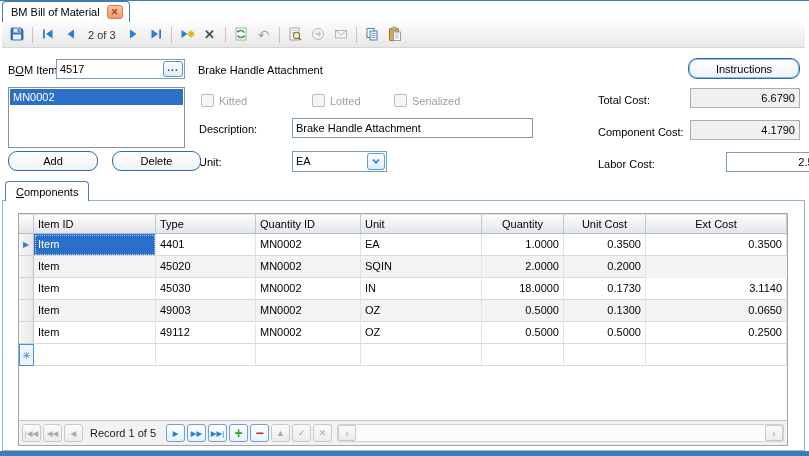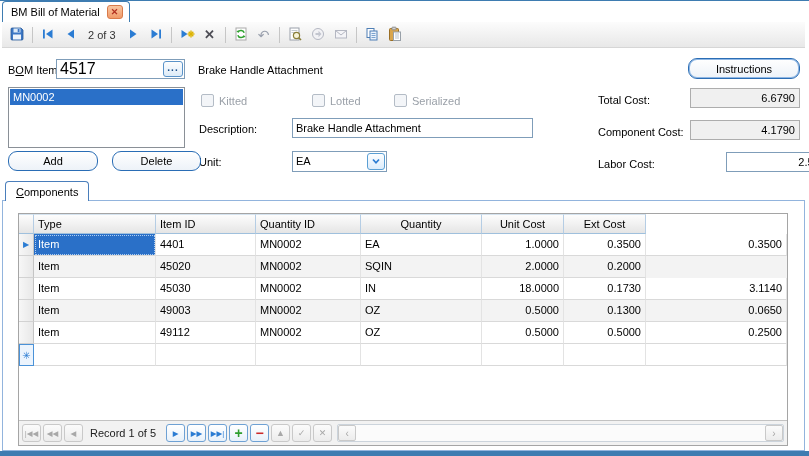--- a/index.html
+++ b/index.html
@@ -39,21 +39,21 @@
          line-height:18px; text-align:right; padding:0 4px; }
   .btn { position:absolute; background:linear-gradient(#ffffff,#edf2f8); border:1px solid #2a6db5;
          border-radius:9px; display:flex; align-items:center; justify-content:center;
          font-family:"Liberation Sans",sans-serif; font-size:11px; color:#000; }
   .btn.def { box-shadow: inset 0 0 0 1px #8fb7e4; }
   .u { text-decoration: underline; }
 
   
   .bom-wrap { position:absolute; left:56px; top:59px; width:129px; height:20px; }
   .bom-wrap input { width:100%; height:100%; border:1px solid #7f9db9; padding:0 22px 0 3px;
-                    font-family:"Liberation Sans",sans-serif; font-size:16px; }
+                    font-family:"Liberation Sans",sans-serif; font-size:11px; }
   .ell { position:absolute; right:2px; top:2px; width:20px; height:16px;
          background:linear-gradient(#fefefe,#dcebf8); border:1px solid #5a93c9; border-radius:3px;
          font-weight:bold; color:#1a4f8a; font-size:10px; line-height:11px; text-align:center; letter-spacing:1px; }
 
   
   .listbox { position:absolute; left:8px; top:87px; width:177px; height:61px;
              border:1px solid #8a9097; background:#fff; padding:1px; }
   .litem { height:16px; line-height:16px; background:#2a70c8; color:#fff; padding-left:3px; }
 
   
@@ -281,23 +281,24 @@
   <div class="btn" style="left:112px; top:151px; width:89px; height:20px;">Delete</div>
 
   <div class="tabpage"></div>
   <div class="ctab">
       <span><span class="u">C</span><span>omponents</span></span>
     </div>
 
   <div class="grid">
     <div class="ghead">
       <div class="hc"></div>
+      <div class="hc">Item ID</div>
       <div class="hc">Type</div>
-      <div class="hc">Item ID</div>
       <div class="hc">Quantity ID</div>
+      <div class="hc">Unit</div>
       <div class="hc cnum">Quantity</div>
       <div class="hc cnum">Unit Cost</div>
       <div class="hc cnum">Ext Cost</div>
     </div>
 
     <div class="grow">
       <div class="rsel">▶</div>
       <div class="gc selcell">Item</div>
       <div class="gc">4401</div>
       <div class="gc">MN0002</div>

